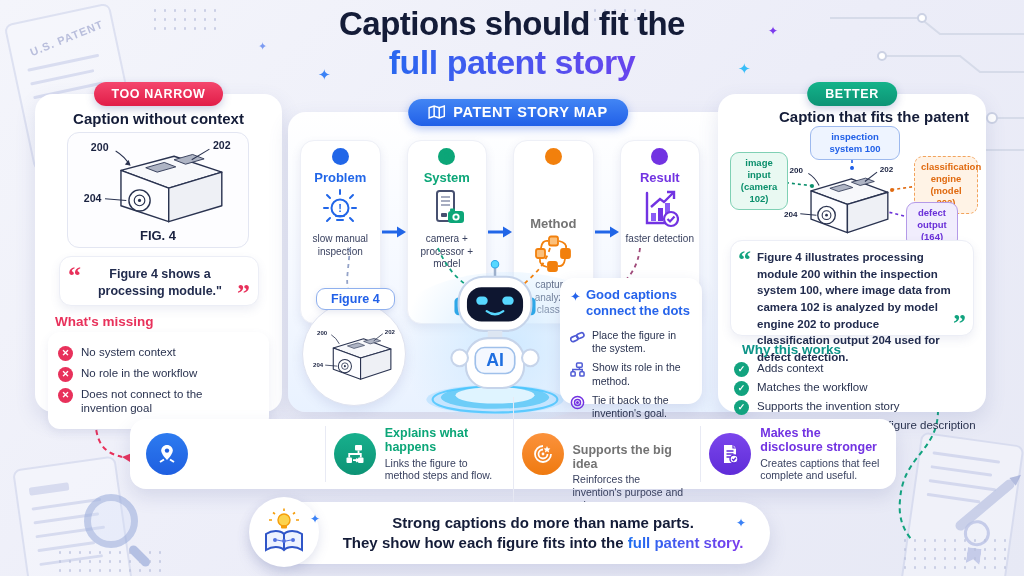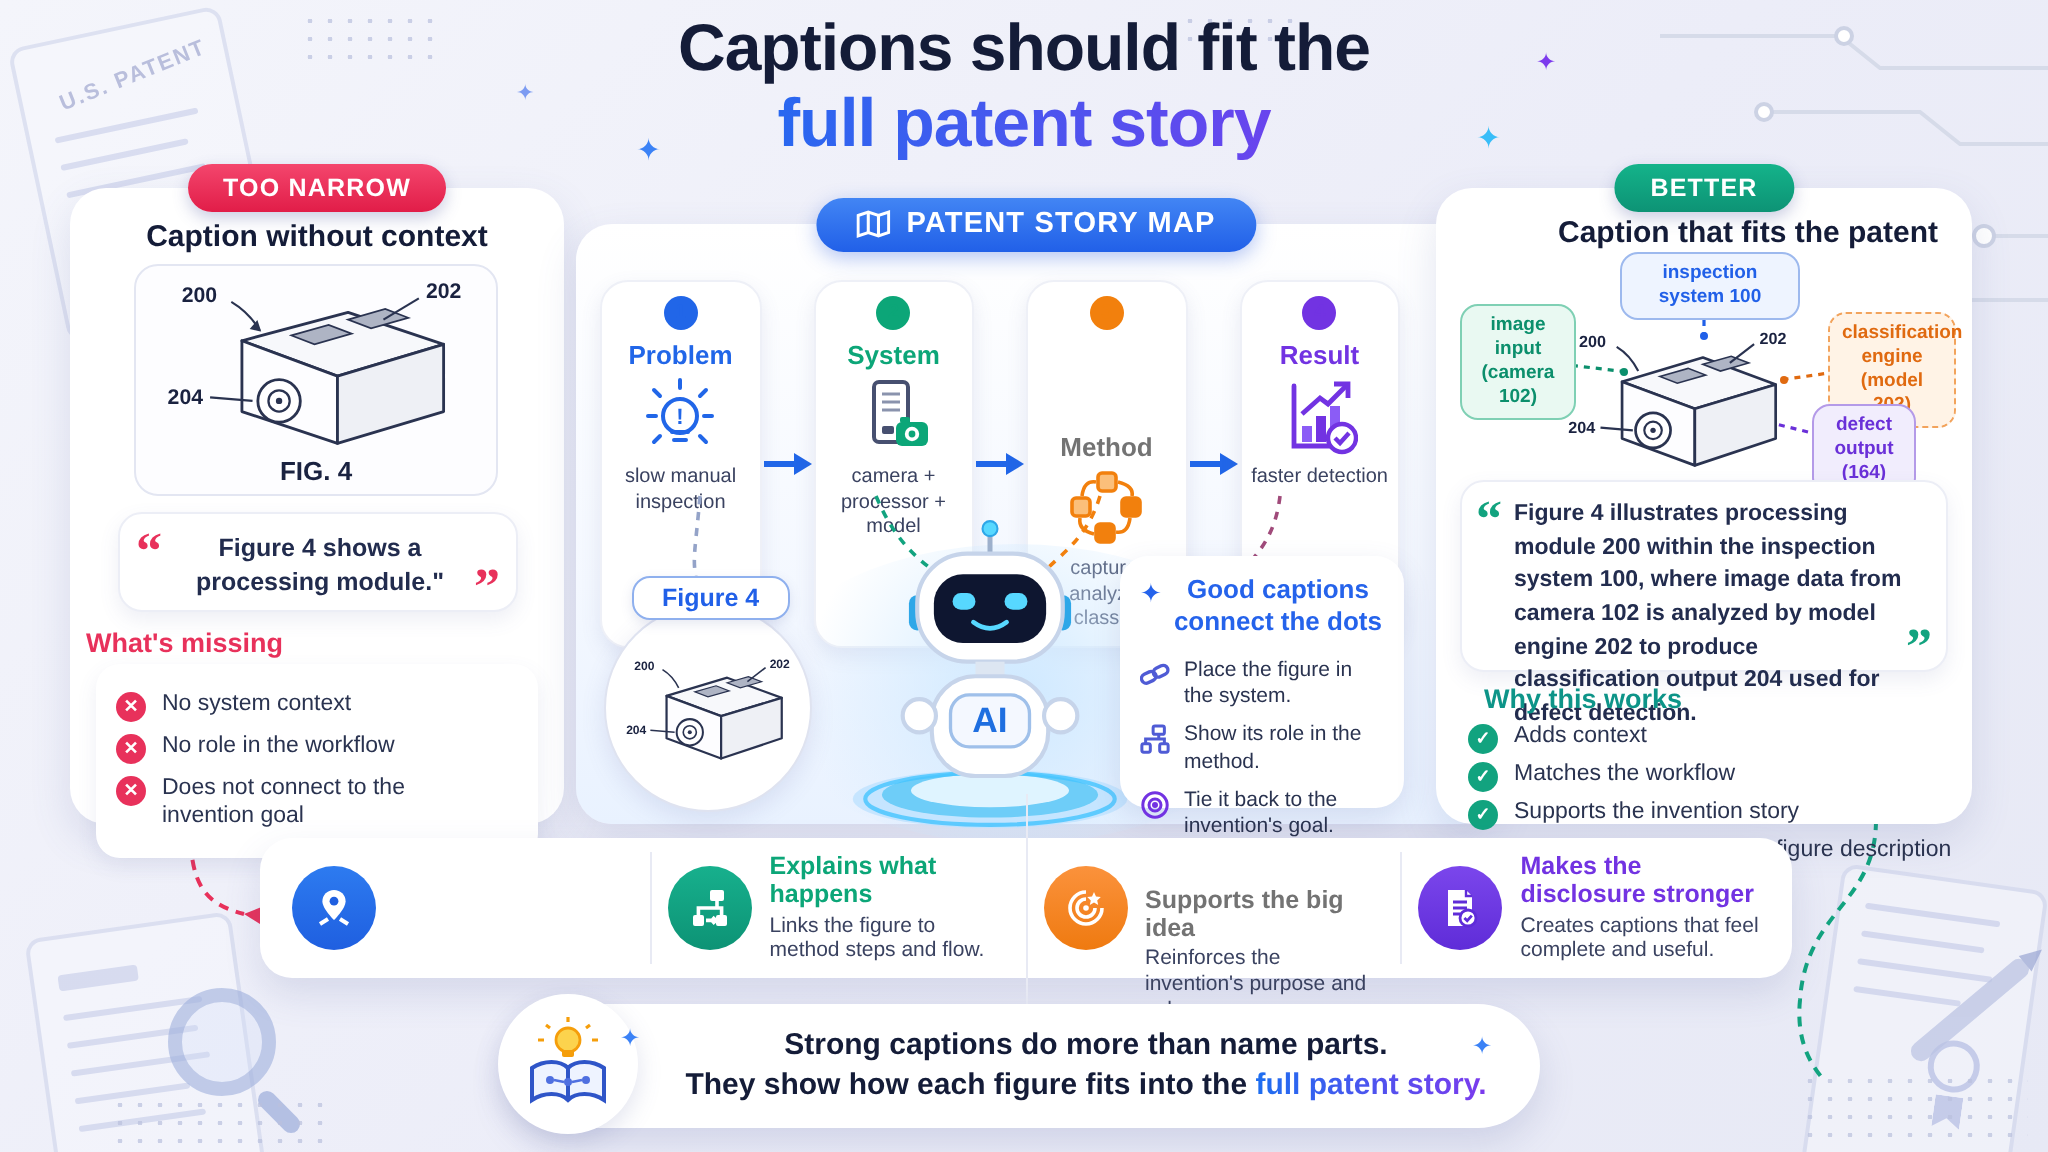--- a/index.html
+++ b/index.html
@@ -71,21 +71,21 @@
   .arrow-gap { flex:1; display:flex; align-items:center; justify-content:center; }
   .c-blue{color:#2166e8;background:#2166e8;} .c-teal{color:#0ca678;background:#0ca678;}
   .c-orange{color:#f2800d;background:#f2800d;} .c-purple{color:#7233e2;background:#7233e2;}
   .t-blue{color:#2166e8;} .t-teal{color:#0ca678;} .t-orange{color:#737373;margin-top:46px;} .t-purple{color:#7233e2;}
   .glow { position:absolute; border-radius:50%; background:radial-gradient(circle,#cfe9ff 0%,rgba(207,233,255,0) 70%); }
   .figcircle { position:absolute; width:104px; height:104px; border-radius:50%; background:#fff;
                border:1.5px solid #dfe3f0; box-shadow:0 4px 12px rgba(90,100,160,.14); }
   .fig4-tag { position:absolute; background:#fff; border:1.5px solid #8fb0ee; color:#2160e8; font-weight:800;
               font-size:12.5px; padding:3px 14px; border-radius:9px; box-shadow:0 2px 6px rgba(90,100,160,.15); white-space:nowrap; }
   .good-card { position:absolute; background:#fff; border-radius:14px; box-shadow:0 5px 14px rgba(90,100,160,.16); padding:9px 10px; }
-  .good-title { font-size:13px; font-weight:800; color:#2563eb; text-align:center; line-height:1.2; margin-bottom:5px; }
+  .good-title { font-size:13px; font-weight:800; color:#2563eb; text-align:left; line-height:1.2; margin-bottom:5px; }
   .gi { display:flex; gap:7px; align-items:flex-start; margin:6px 0; font-size:10.5px; color:#2a3350; line-height:1.25; }
   .gi svg { flex:0 0 auto; margin-top:1px; }
 
   
   .callout { position:absolute; border-radius:9px; font-size:9.5px; font-weight:700; text-align:center;
              padding:4px 6px; line-height:1.25; }
   .co-blue   { background:#eef4ff; border:1.2px solid #9db9ee; color:#2160e8; }
   .co-teal   { background:#e9f9f2; border:1.2px solid #7fd0b4; color:#0b8f6c; }
   .co-orange { background:#fff3e6; border:1.2px dashed #f2a35c; color:#e06a10; }
   .co-purple { background:#f1edfd; border:1.2px solid #b49ae8; color:#6a30d8; }
@@ -214,21 +214,21 @@
       </svg>
       <div class="fig-cap" style="position:absolute; left:0; right:0; bottom:4px;">FIG. 4</div>
     </div>
 
     <div class="quote-card" style="left:24px; top:162px; width:200px; height:50px;">
       <span class="bigq red" style="left:8px; top:6px;">“</span>
       <span class="bigq red" style="right:8px; bottom:-2px;">”</span>
       <div class="q-text" style="position:absolute; left:28px; right:26px; top:9px;">Figure 4 shows a processing module."</div>
     </div>
 
-    <div class="sec-title pink" style="position:absolute; left:8px; top:220px;">What's missing</div>
+    <div class="sec-title pink" style="position:absolute; left:20px; top:220px;">What's missing</div>
     <div class="check-list" style="left:13px; top:238px; width:221px;">
       <div class="ci">
         <span class="mark x">✕</span>
         <span>No system context</span>
       </div>
       <div class="ci">
         <span class="mark x">✕</span>
         <span>No role in the workflow</span>
       </div>
       <div class="ci">

